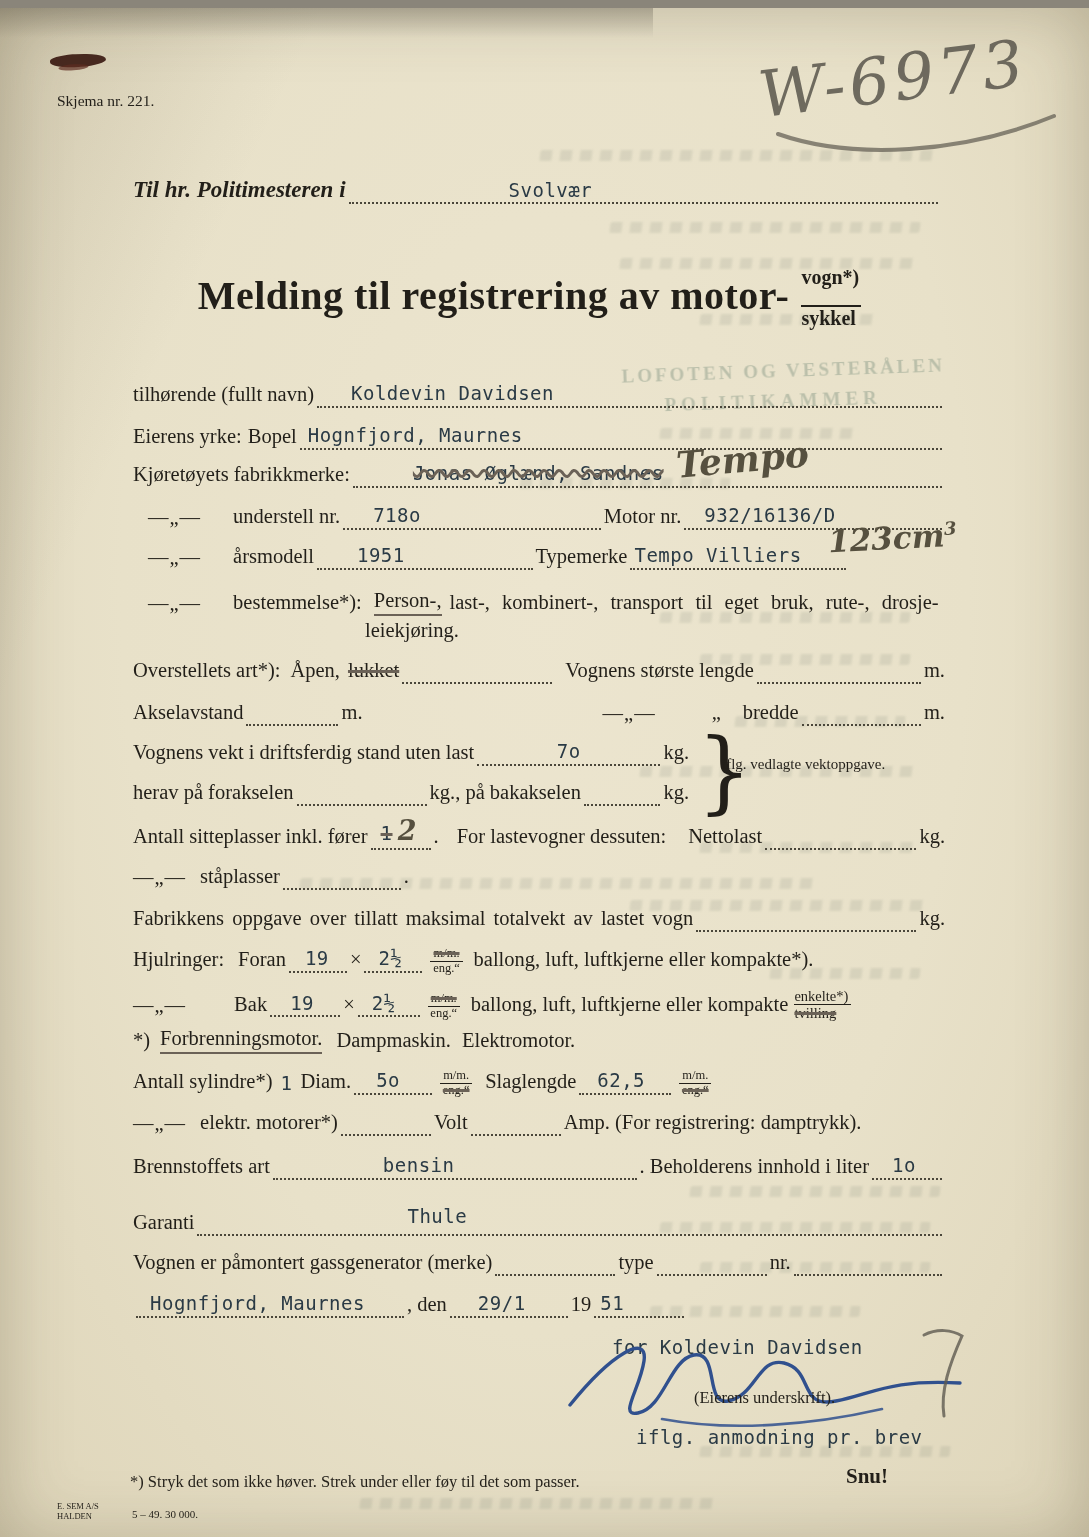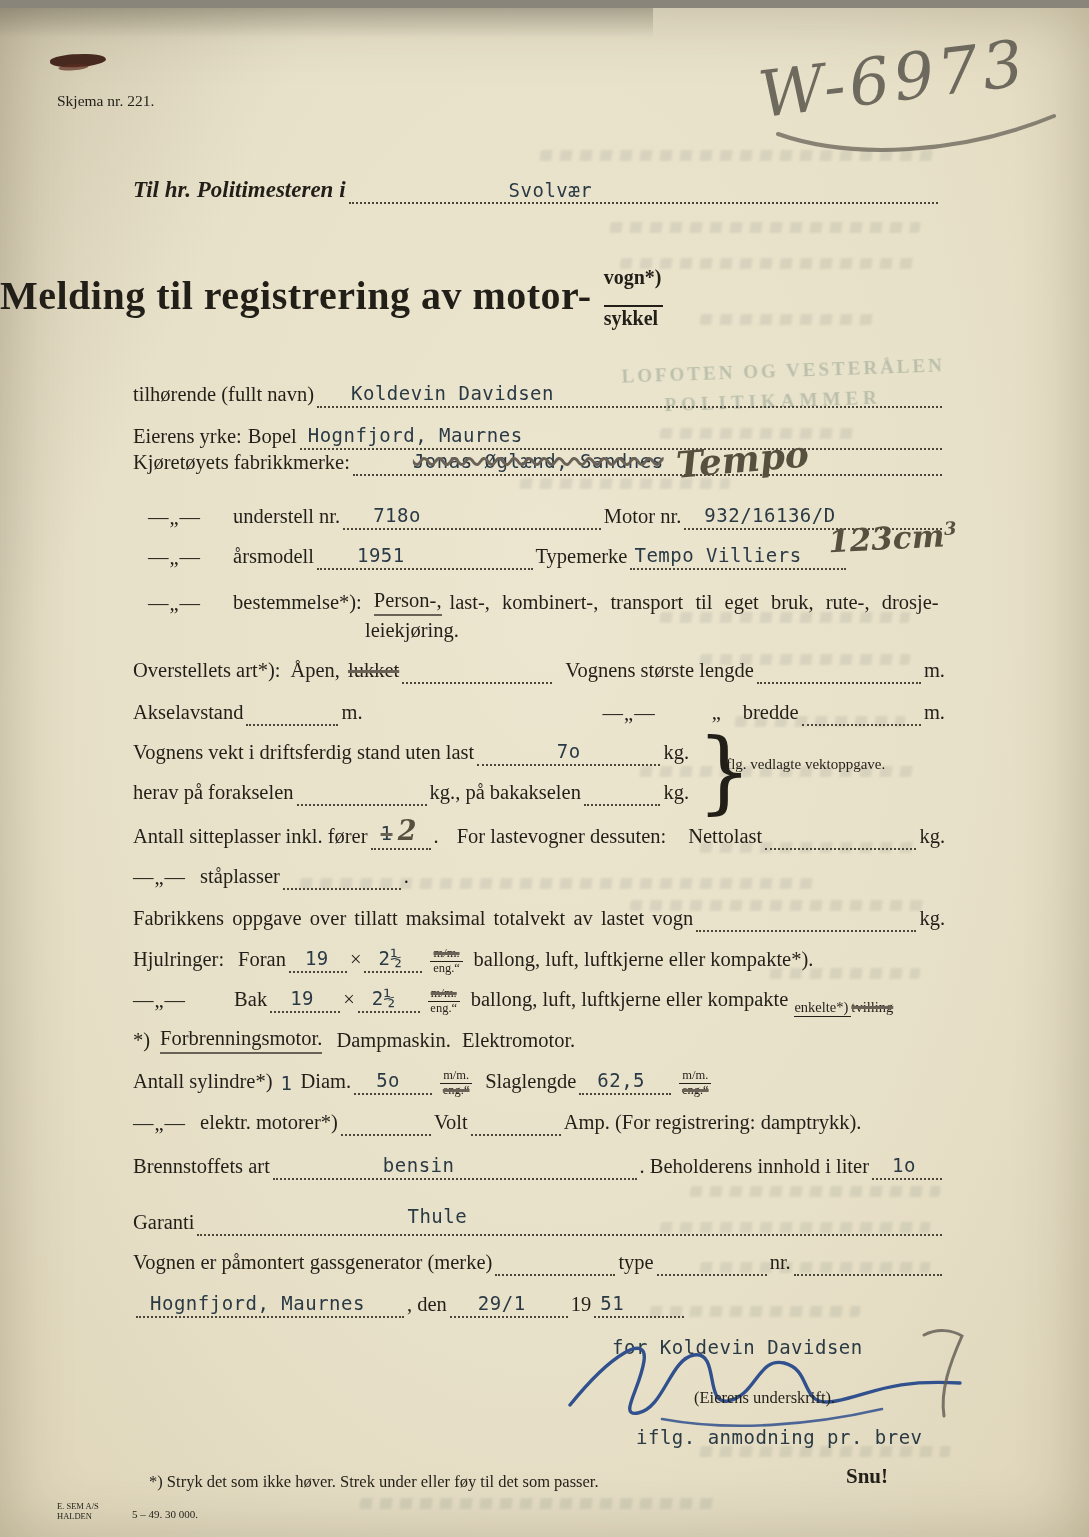--- a/index.html
+++ b/index.html
@@ -17,24 +17,24 @@
   .dotsw{flex:none;}
   .typed{font-family:"DejaVu Sans Mono",monospace;font-size:19px;letter-spacing:.5px;color:#2a3a45;}
   .tv{position:absolute;bottom:1px;white-space:nowrap;}
   .hand{font-family:"DejaVu Serif",serif;font-style:italic;color:#56503f;}
   .struck{text-decoration:line-through;text-decoration-color:#6b6257;text-decoration-thickness:2.5px;}
   .pu{border-bottom:2.5px solid #6b6257;padding-bottom:1px;}
   .ditto{letter-spacing:1px;}
   .frac{display:inline-flex;flex-direction:column;align-items:center;font-size:12.5px;line-height:1.1;
     margin:0 5px;transform:translateY(3px);}
   .frac .ft{border-bottom:1.4px solid #221f19;padding:0 3px;}
-  .stack2{display:inline-flex;flex-direction:row;align-items:flex-start;font-size:14.5px;line-height:1.12;
+  .stack2{display:inline-flex;flex-direction:column;align-items:flex-start;font-size:14.5px;line-height:1.12;
     margin-left:6px;transform:translateY(4px);}
   .stack2 .ft{border-bottom:1.4px solid #221f19;padding-right:3px;}
-  .title-wrap{position:absolute;left:0;right:30px;top:256px;display:flex;
+  .title-wrap{position:absolute;left:0;right:30px;top:256px;display:flex;justify-content:center;
     align-items:center;gap:12px;}
   .title-main{font-size:40px;font-weight:bold;letter-spacing:.5px;}
   .title-stack{display:inline-flex;flex-direction:column;align-items:flex-start;font-weight:bold;
     font-size:20px;line-height:1.1;transform:translateY(2px);}
   .title-stack .ts-top{border-bottom:2.4px solid #221f19;padding:0 2px 17px 0;}
   .addr{position:absolute;left:133px;right:148px;top:168px;display:flex;align-items:flex-end;
     font-size:23px;}
   .addr .lbl{font-weight:bold;font-style:italic;padding-bottom:1px;}
   .skjema{position:absolute;left:57px;top:84px;font-size:15.5px;}
   .pencil-num{position:absolute;left:758px;top:34px;font-family:"DejaVu Serif",serif;font-style:italic;
@@ -53,21 +53,21 @@
     transform:skewX(-8deg);
     background:repeating-linear-gradient(90deg, rgba(96,110,96,.26) 0 12px, rgba(96,110,96,0) 12px 20px);}
   .edge-top{position:absolute;left:0;top:0;width:60%;height:30px;
     background:linear-gradient(180deg,rgba(75,70,58,.30),rgba(75,70,58,0));}
   .hand-tempo{position:absolute;left:676px;top:430px;font-size:36px;transform:rotate(-5deg);font-weight:bold;}
   .hand-ccm{position:absolute;left:828px;top:512px;font-size:31px;transform:rotate(-3deg);font-weight:bold;}
   .hand-ccm sup{font-size:18px;}
   .sig-for{position:absolute;left:612px;top:1328px;}
   .sig-caption{position:absolute;left:694px;top:1380px;font-size:16.5px;}
   .sig-note{position:absolute;left:636px;top:1418px;}
-  .footnote{position:absolute;left:149px;top:1464px;font-size:16.5px;}
+  .footnote{position:absolute;left:130px;top:1464px;font-size:16.5px;}
   .snu{position:absolute;left:846px;top:1456px;font-size:21px;font-weight:bold;}
   .printer{position:absolute;left:57px;top:1494px;font-size:8.5px;line-height:1.15;}
   .printer3{position:absolute;left:132px;top:1500px;font-size:11px;}
   .wavy{text-decoration-style:wavy;}
 </style>
 </head>
 <body>
 
 <div class="page">
 
@@ -131,21 +131,21 @@
   </div>
 
   <div class="row" style="top:414px">
     <span class="lbl">Eierens yrke:</span>
     <span class="lbl" style="margin-left:6px">Bopel</span>
     <span class="dots">
       <span class="typed tv" style="left:8px">Hognfjord, Maurnes</span>
     </span>
   </div>
 
-  <div class="row" style="top:440px">
+  <div class="row" style="top:452px">
     <span class="lbl">Kjøretøyets fabrikkmerke:</span>
     <span class="dots">
       <span class="typed tv struck wavy" style="left:60px">Jonas Øglænd, Sandnes</span>
     </span>
   </div>
   <div class="hand hand-tempo">Tempo</div>
 
   <div class="row" style="top:494px">
     <span class="ditto" style="margin-left:15px">—„—</span>
     <span class="lbl" style="margin-left:32px">understell nr.</span>

